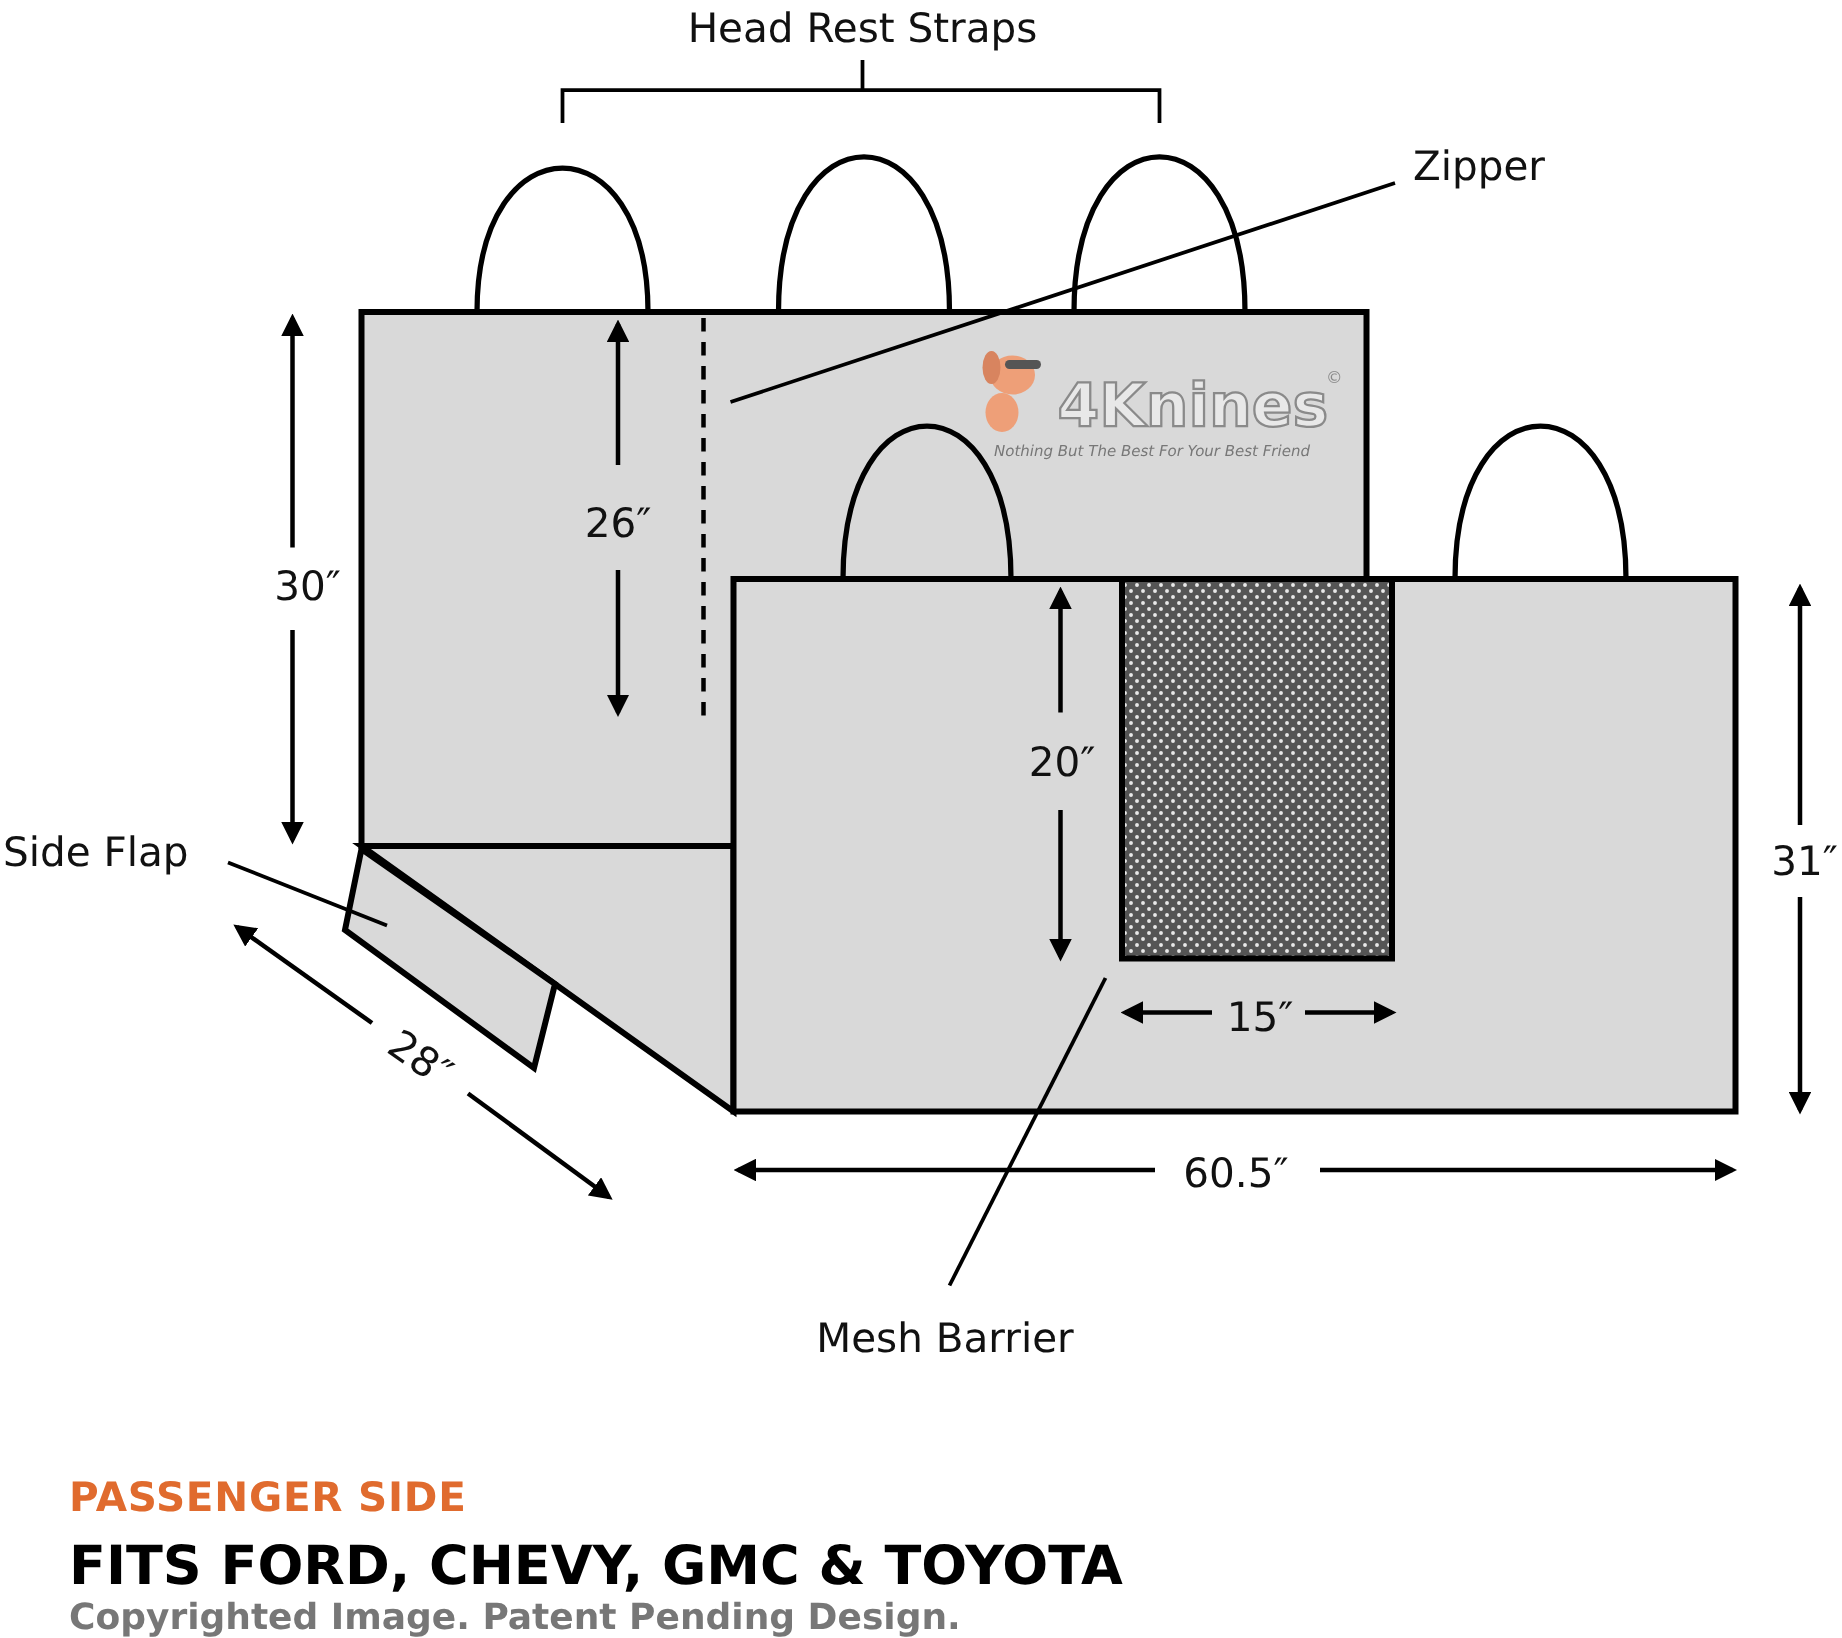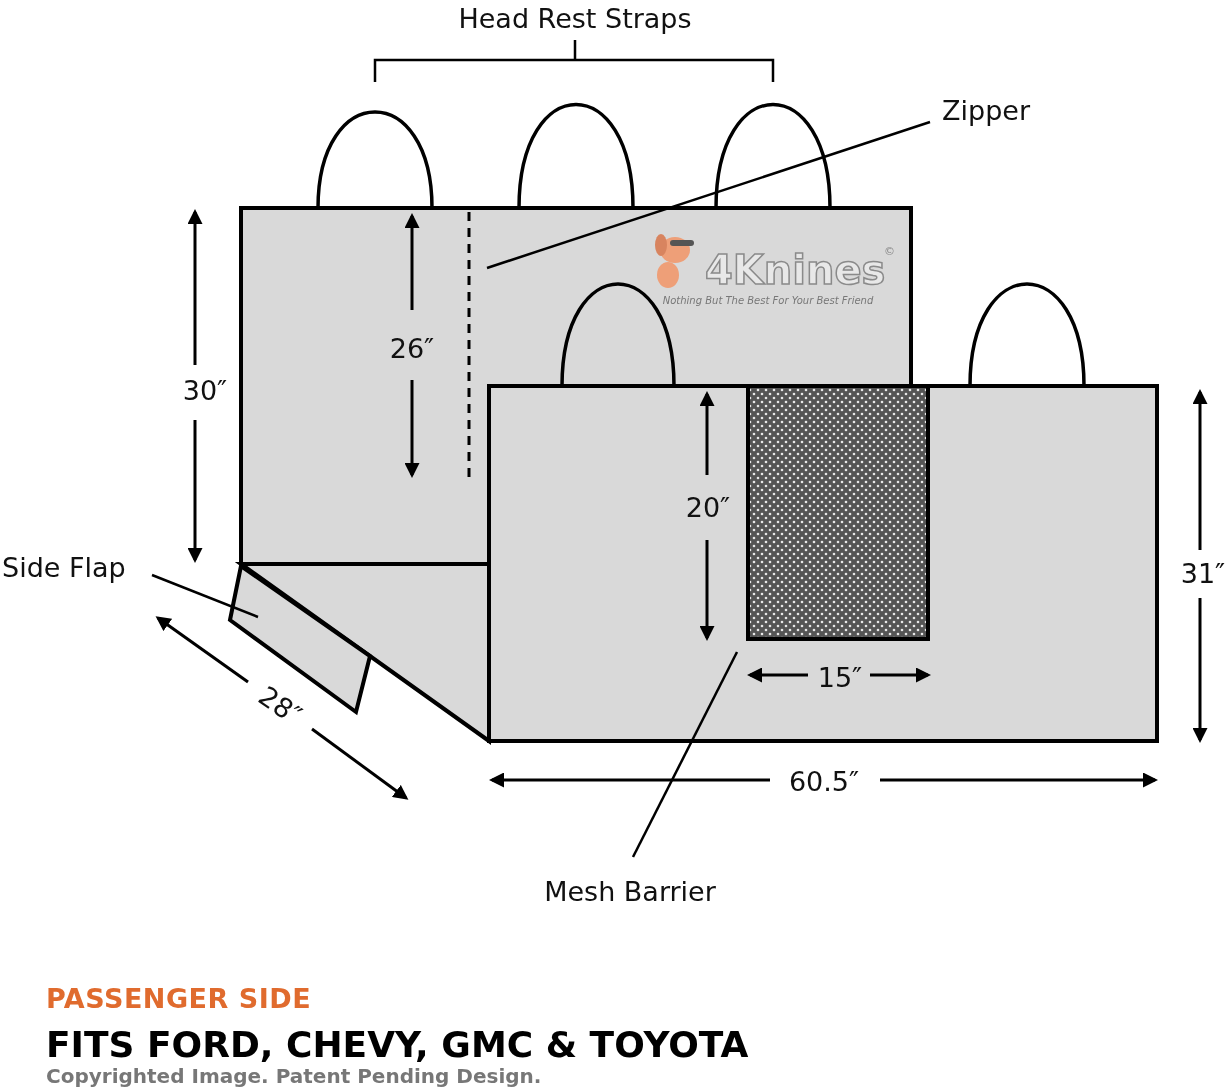--- a/index.html
+++ b/index.html
@@ -6,21 +6,21 @@
   body { width:1228px; height:1092px; position:relative; overflow:hidden; font-family:"DejaVu Sans","Liberation Sans",sans-serif; }
   svg { position:absolute; left:0; top:0; }
   .lbl { font-family:"DejaVu Sans","Liberation Sans",sans-serif; font-size:27px; fill:#111; }
   .panel { fill:#d9d9d9; stroke:#000; stroke-width:4; stroke-linejoin:miter; }
   .strap { fill:none; stroke:#000; stroke-width:3.5; }
   .leader { stroke:#000; stroke-width:2.5; fill:none; }
   .dim { stroke:#000; stroke-width:3; fill:none; }
   .footer { position:absolute; left:46px; font-family:"DejaVu Sans","Liberation Sans",sans-serif; }
   .f-title { top:935px; font-size:27px; font-weight:bold; color:#e06b2e; letter-spacing:0.5px;margin-top:48px; }
   .f-sub { top:1024px; font-size:36px; font-weight:bold; color:#000; }
-  .f-copy { top:1064px; font-size:20px; font-weight:bold; color:#777; }
+  .f-copy { top:1064px; font-size:24px; font-weight:bold; color:#777; }
 </style>
 </head>
 <body>
 
 <svg width="1228" height="1092" viewBox="0 0 1228 1092">
   <defs>
     <pattern id="meshpat" width="8" height="8" patternUnits="userSpaceOnUse">
       <rect width="8" height="8" fill="#555"></rect>
       <circle cx="2" cy="2" r="1.3" fill="#e8e8e8"></circle>
       <circle cx="6" cy="6" r="1.3" fill="#e8e8e8"></circle>

